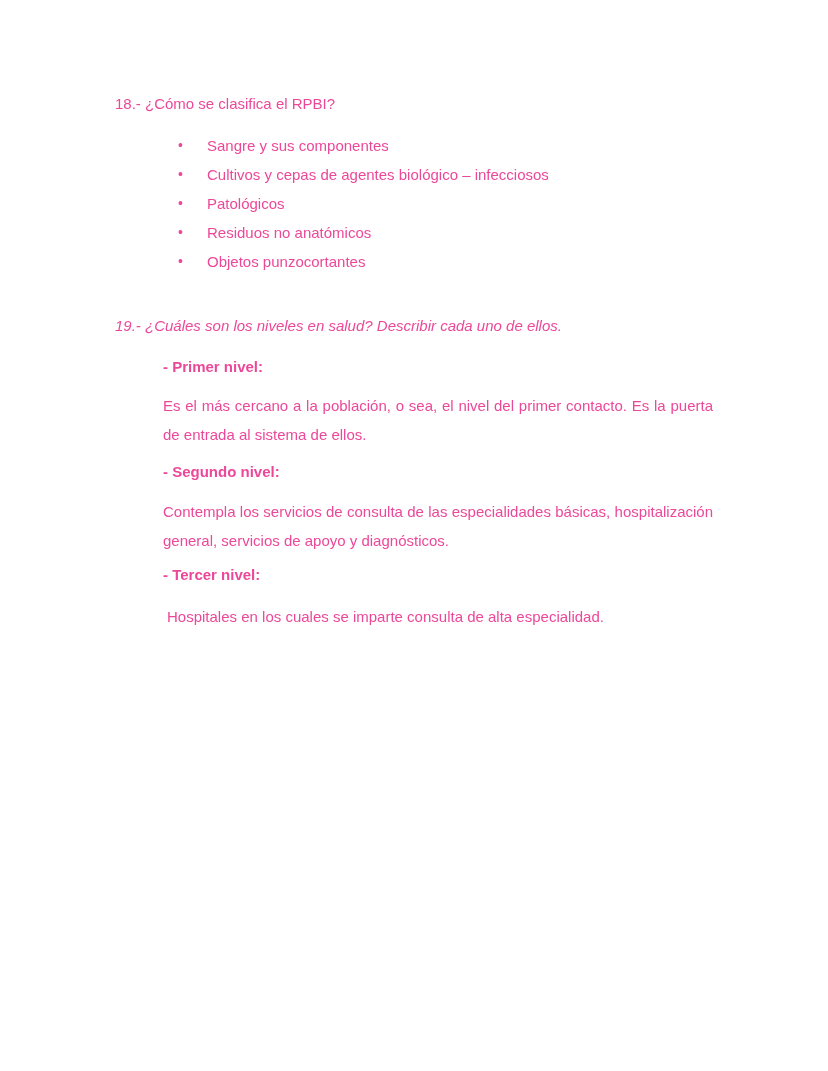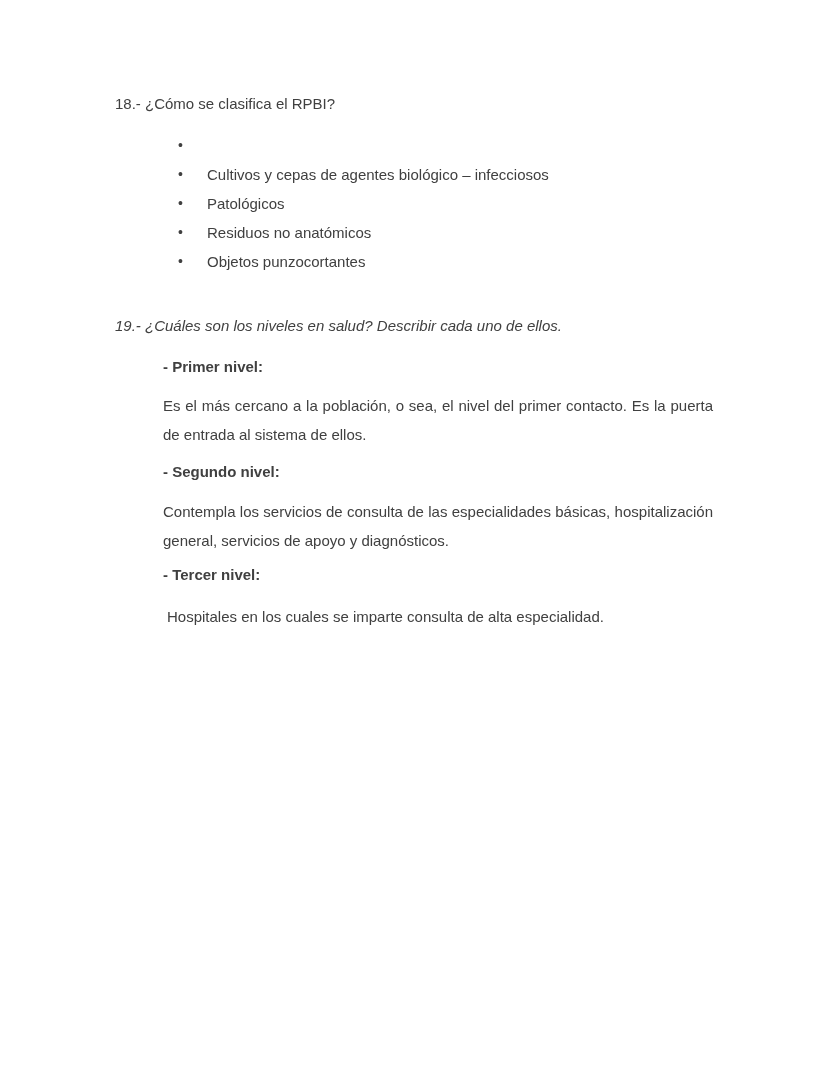--- a/index.html
+++ b/index.html
@@ -7,21 +7,21 @@
     padding: 0;
     background: #ffffff;
   }
   .page {
     position: relative;
     width: 828px;
     height: 1071px;
     background: #ffffff;
     font-family: "Liberation Sans", "DejaVu Sans", sans-serif;
     font-size: 15px;
-    color: #404040;
+    color: #ec4899;
     overflow: hidden;
   }
   .abs { position: absolute; }
   .question {
     left: 115px;
     width: 615px;
     line-height: 18px;
     white-space: nowrap;
   }
   .bullets {
@@ -66,20 +66,21 @@
 </head>
 <body>
 
 <div class="page">
 
   <div class="abs question" style="top:95px;">18.- ¿Cómo se clasifica el RPBI?</div>
 
   <ul class="abs bullets">
     <li>
       <span class="dot">•</span>
+      <span>Sangre y sus componentes</span>
     </li>
     <li>
       <span class="dot">•</span>
       <span>Cultivos y cepas de agentes biológico – infecciosos</span>
     </li>
     <li>
       <span class="dot">•</span>
       <span>Patológicos</span>
     </li>
     <li>

